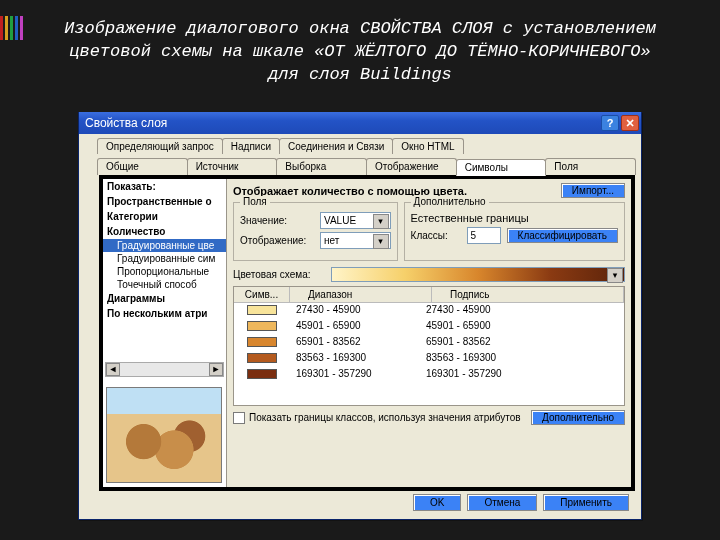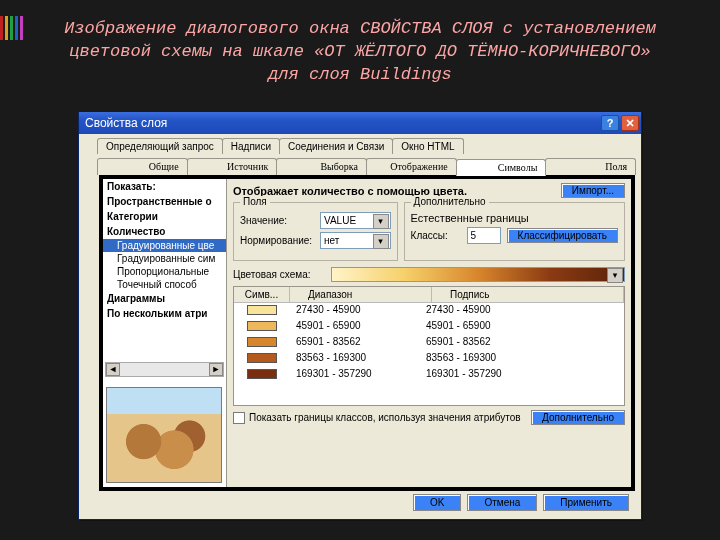--- a/index.html
+++ b/index.html
@@ -7,21 +7,21 @@
     width: 720px; height: 540px;
     background: #1a1a1a;
     font-family: Tahoma, Arial, sans-serif;
     font-size: 11px;
     position: relative;
     overflow: hidden;
   }
   .side-bars { position: absolute; left: 0; top: 16px; display: flex; gap: 2px; }
   .side-bars span { width: 3px; height: 24px; display: inline-block; }
   .caption {
-    color: #fca5a5;
+    color: #ffffff;
     font-style: italic;
     font-family: "Courier New", monospace;
     font-size: 17px;
     text-align: center;
     padding: 18px 60px 0 60px;
     line-height: 1.35;
   }
   .dialog {
     position: absolute;
     left: 78px; top: 112px;
@@ -54,21 +54,21 @@
     border: 1px solid #9a958a;
     border-bottom: none;
     background: #ece9d8;
     padding: 2px 8px;
     font-size: 10px;
     border-radius: 3px 3px 0 0;
     margin-right: -1px;
     position: relative;
     white-space: nowrap;
   }
-  .tabs-row.row2 .tab { flex: 1; text-align: right; font-family: Liberation Serif, serif; }
+  .tabs-row.row2 .tab { flex: 1; text-align: left; }
   .tabs-row .tab.active {
     background: #fff;
     border-bottom: 1px solid #fff;
     z-index: 2;
     top: 1px;
   }
   .tab-body {
     margin: 0 6px 6px 20px;
     background: #ece9d8;
     border: 4px solid #000000;
@@ -248,21 +248,21 @@
       <div class="two-col">
         <div class="group">
           <span class="g-title">Поля</span>
           <div class="field-row">
             <label>Значение:</label>
             <div class="combo">
                 <span>VALUE</span>
               </div>
           </div>
           <div class="field-row">
-            <label>Нормирование:</label>
+            <label>Отображение:</label>
             <div class="combo">
                 <span>нет</span>
               </div>
           </div>
         </div>
         <div class="group">
           <span class="g-title">Дополнительно</span>
           <div class="field-row">
             <span style="flex:1">Естественные границы</span>
           </div>

